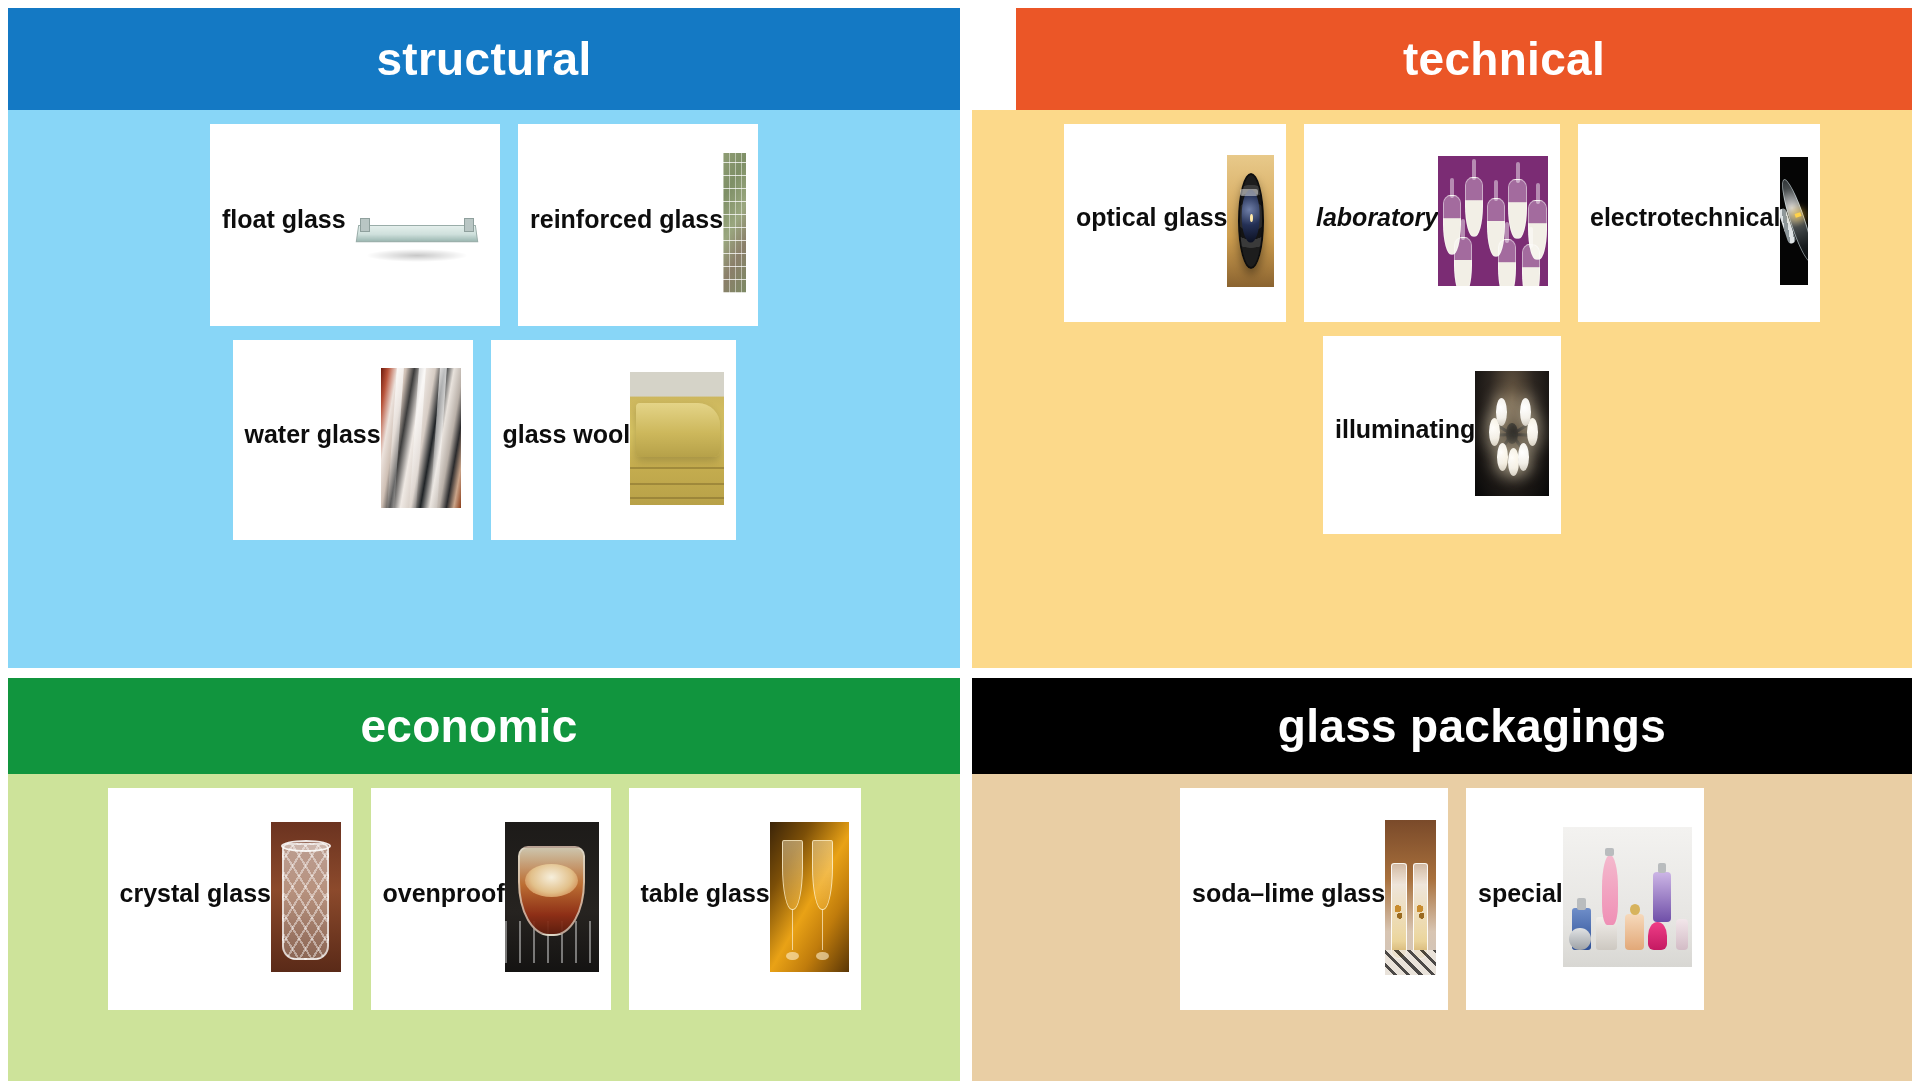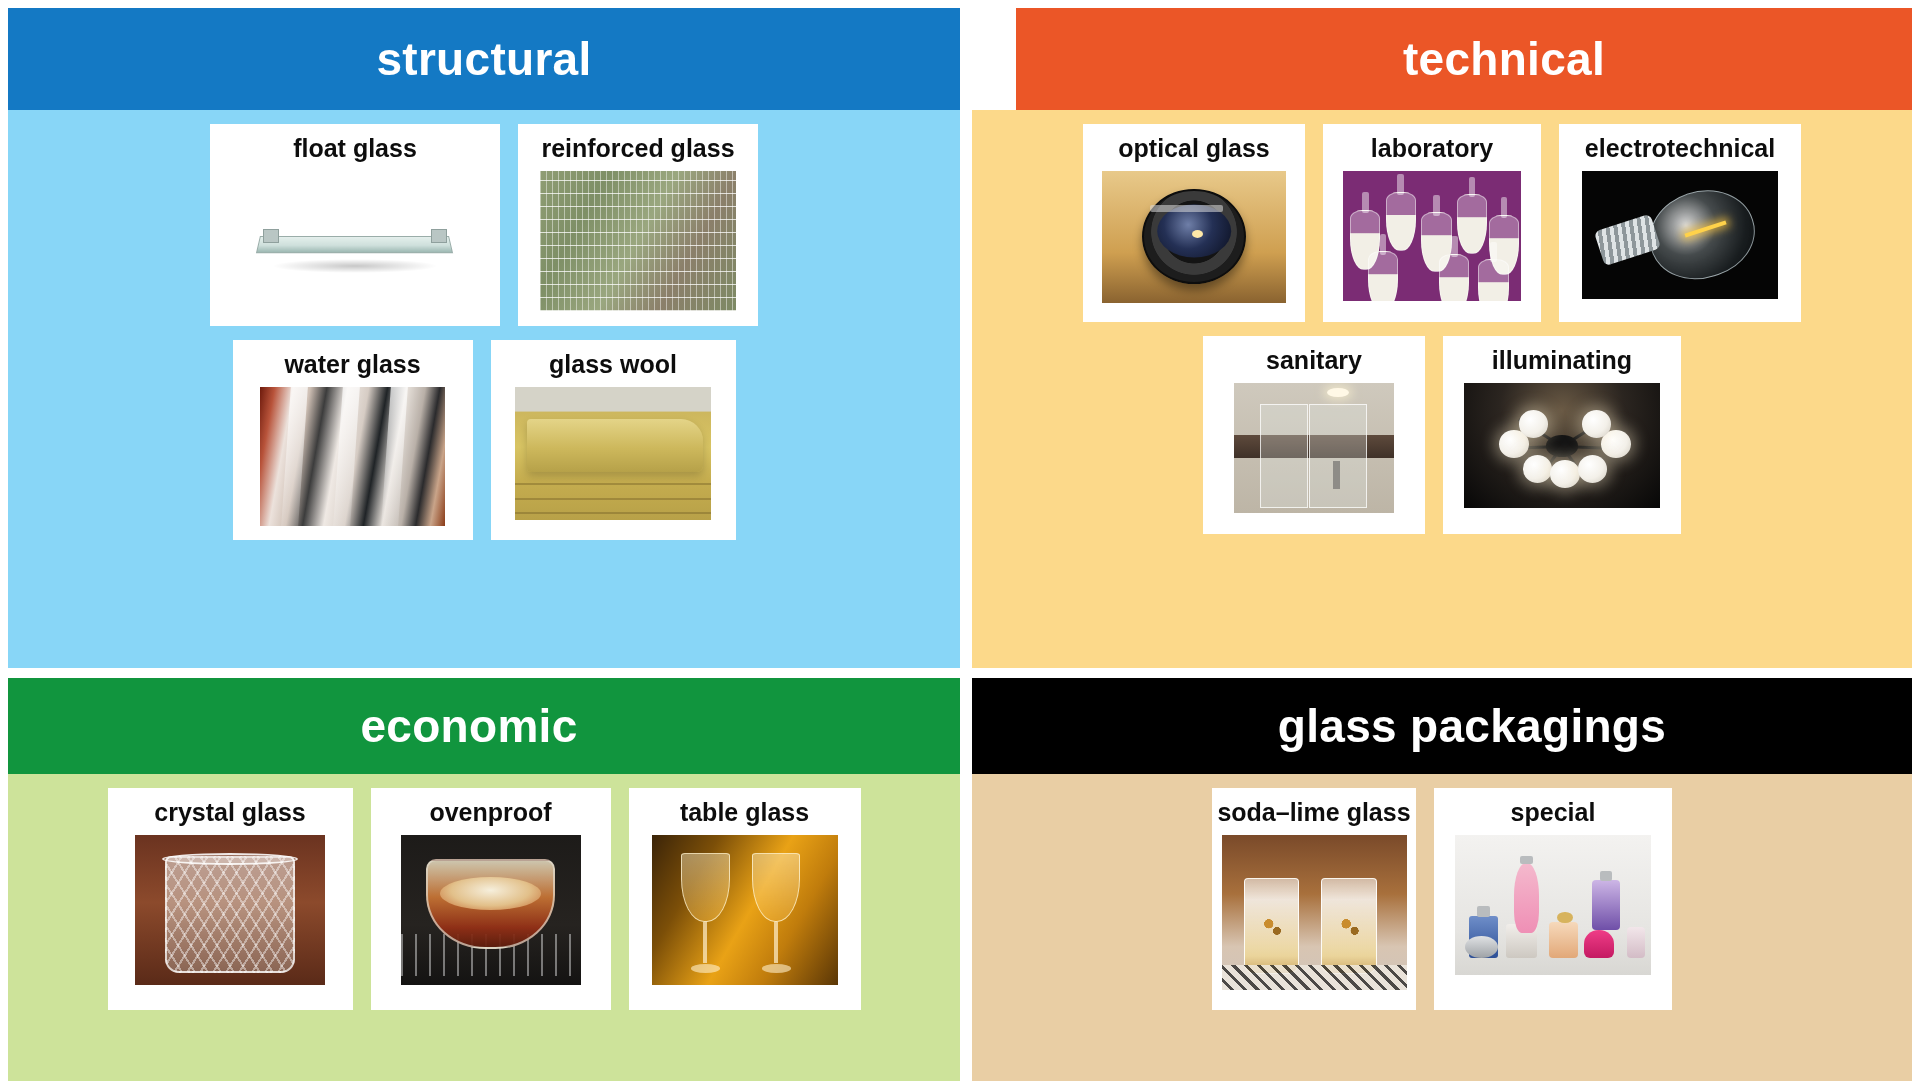--- a/index.html
+++ b/index.html
@@ -77,21 +77,21 @@
     display: flex;
     justify-content: center;
     gap: 18px;
     width: 100%;
   }
   .card-row.row-2 { margin-top: 14px; }
 
   .card {
     background: #ffffff;
     display: flex;
-    flex-direction: column;
+    flex-direction: row;
     align-items: center;
     padding: 10px 12px 14px 12px;
   }
 
   .card-label {
     font-size: 25px;
     font-weight: bold;
     color: #0d0d0d;
     line-height: 1.15;
     text-align: center;
@@ -116,41 +116,41 @@
 
   
   #card-waterglass { width: 240px; height: 200px; }
   #card-waterglass .thumb { width: 185px; height: 140px; }
   #card-glasswool  { width: 245px; height: 200px; }
   #card-glasswool  .thumb { width: 196px; height: 133px; }
 
   
   #card-optical   { width: 222px; height: 198px; }
   #card-optical   .thumb { width: 184px; height: 132px; }
-  #card-laboratory{ width: 218px; height: 198px; }
+  #card-laboratory{ width: 256px; height: 198px; font-style: italic; }
   #card-laboratory .thumb { width: 178px; height: 130px; }
   #card-electro   { width: 242px; height: 198px; }
   #card-electro   .thumb { width: 196px; height: 128px; }
 
   
   #card-sanitary    { width: 222px; height: 198px; }
   #card-sanitary    .thumb { width: 160px; height: 130px; }
   #card-illuminating{ width: 238px; height: 198px; }
   #card-illuminating .thumb { width: 196px; height: 125px; }
 
   
   #card-crystal  { width: 245px; height: 222px; }
   #card-crystal  .thumb { width: 190px; height: 150px; }
   #card-ovenproof{ width: 240px; height: 222px; }
   #card-ovenproof .thumb { width: 180px; height: 150px; }
   #card-tableglass{ width: 232px; height: 222px; }
   #card-tableglass .thumb { width: 186px; height: 150px; }
 
   
-  #card-sodalime { width: 204px; height: 222px; align-items: center; }
+  #card-sodalime { width: 268px; height: 222px; align-items: center; }
   #card-sodalime .thumb { width: 185px; height: 155px; }
   #card-special  { width: 238px; height: 222px; }
   #card-special  .thumb { width: 196px; height: 140px; }
 
   
   .art { position: absolute; inset: 0; }
 
   
   .art-shelf { background: #ffffff; }
   .art-shelf .slab {
@@ -509,32 +509,20 @@
               <div class="cap"></div>
               <div class="filament"></div>
             </div>
           </div>
         </div>
 
       </div>
 
       <div class="card-row row-2">
 
-        <div class="card" id="card-sanitary">
-          <div class="card-label">sanitary</div>
-          <div class="thumb">
-            <div class="art art-shower">
-              <div class="wallband"></div>
-              <div class="pane p1"></div>
-              <div class="pane p2"></div>
-              <div class="light"></div>
-              <div class="fix"></div>
-            </div>
-          </div>
-        </div>
 
         <div class="card" id="card-illuminating">
           <div class="card-label">illuminating</div>
           <div class="thumb">
             <div class="art art-lamp">
               <div class="arm" style="left:50%; top:50%; width:26%; transform:rotate(-148deg)"></div>
               <div class="arm" style="left:50%; top:50%; width:26%; transform:rotate(-32deg)"></div>
               <div class="arm" style="left:50%; top:50%; width:24%; transform:rotate(178deg)"></div>
               <div class="arm" style="left:50%; top:50%; width:24%; transform:rotate(2deg)"></div>
               <div class="arm" style="left:50%; top:50%; width:20%; transform:rotate(126deg)"></div>

